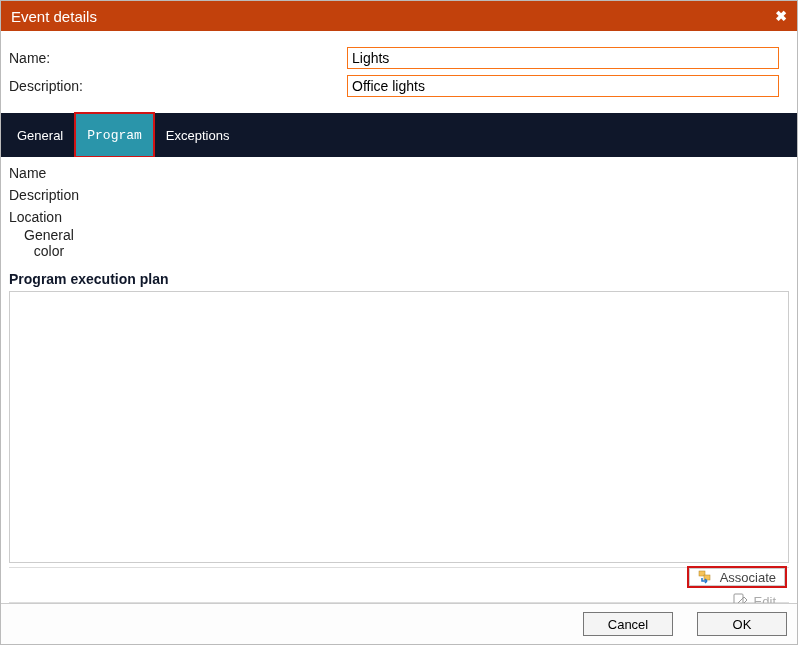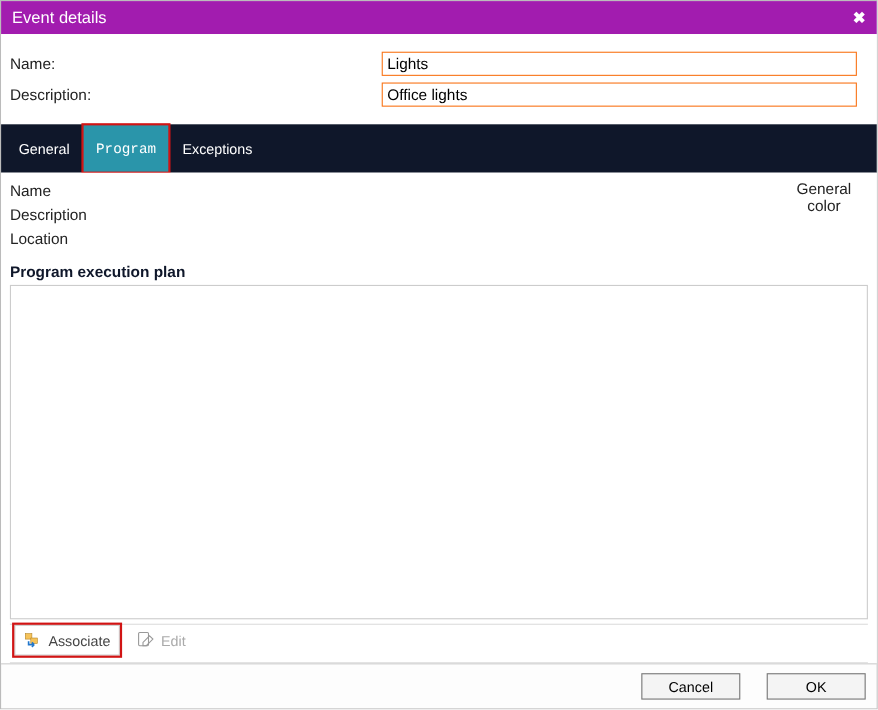--- a/index.html
+++ b/index.html
@@ -14,21 +14,21 @@
     width: 798px;
     height: 645px;
     box-sizing: border-box;
     border: 1px solid #bbb;
     display: flex;
     flex-direction: column;
     position: relative;
     background: #fdfdfd;
   }
   .titlebar {
-    background: #a21caf;
+    background: #c2410c;
     color: #fff;
     height: 30px;
     display: flex;
     align-items: center;
     justify-content: space-between;
     padding: 0 10px;
     font-size: 15px;
   }
   .titlebar .close {
     cursor: pointer;
@@ -89,20 +89,21 @@
     background: #fff;
     display: flex;
     flex-direction: column;
     padding: 6px 8px 0 8px;
     overflow: hidden;
   }
   .info-top {
     display: flex;
     justify-content: space-between;
     align-items: flex-start;
+    flex-direction: column;
   }
   .info-left {
     display: flex;
     flex-direction: column;
     gap: 2px;
   }
   .info-line {
     line-height: 20px;
   }
   .prog-color {
@@ -118,26 +119,27 @@
   }
   .plan-box {
     flex: 1;
     border: 1px solid #ccc;
     background: #fff;
     min-height: 100px;
   }
   .toolbar {
     height: 34px;
     display: flex;
-    align-items: flex-start;
+    align-items: flex-end;
     border-top: 1px solid #ddd;
     border-bottom: 1px solid #ddd;
     margin-top: 4px;
     padding: 0 4px;
     gap: 6px;
+    flex-direction: column;
   }
   .tb-btn {
     height: 26px;
     display: flex;
     align-items: center;
     gap: 6px;
     padding: 0 8px;
     border: 1px solid transparent;
     cursor: pointer;
     color: #444;

